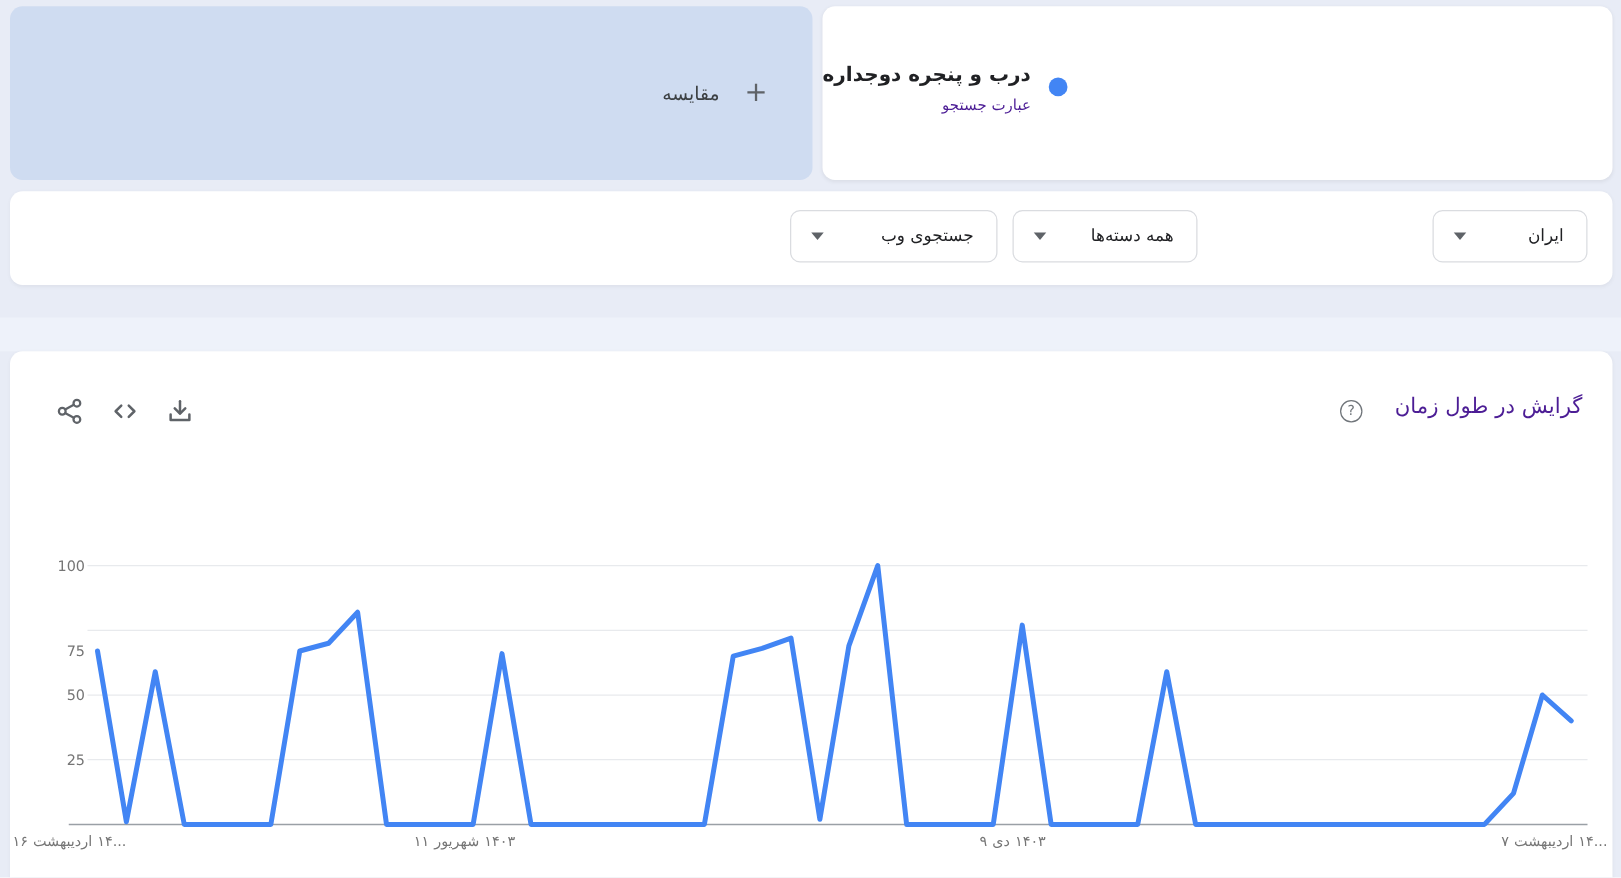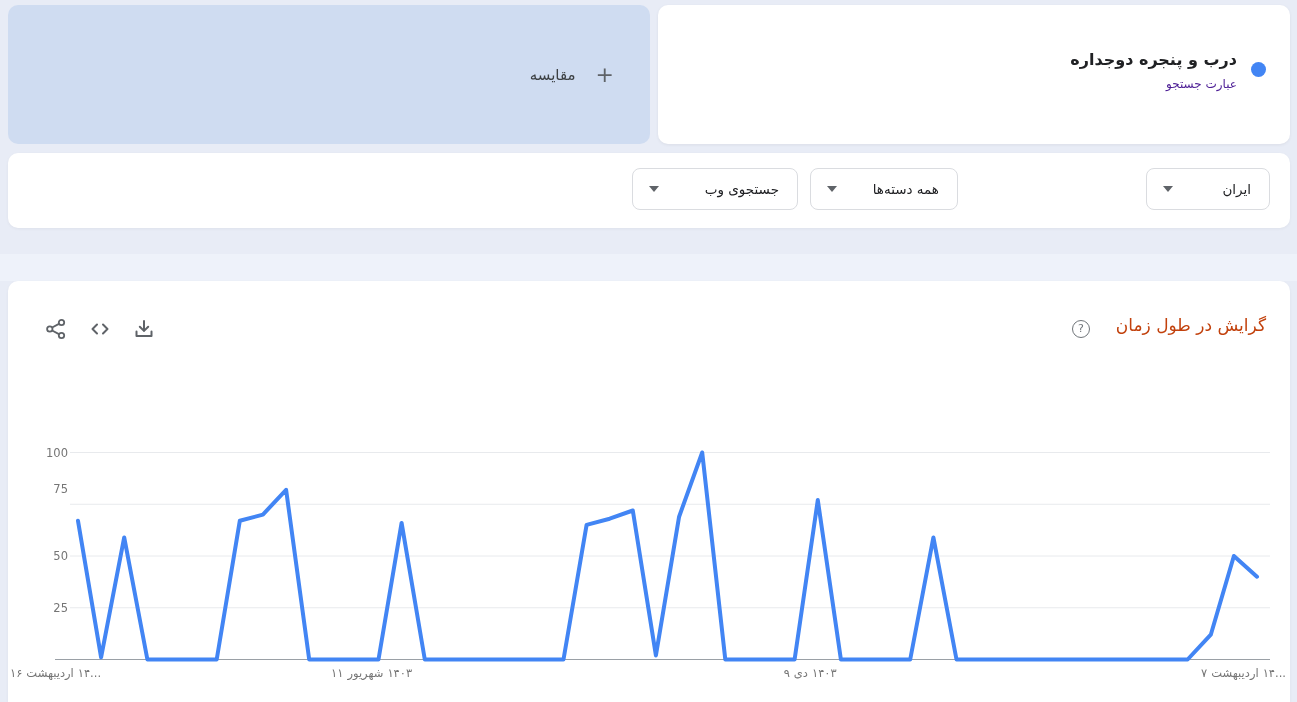--- a/index.html
+++ b/index.html
@@ -9,21 +9,21 @@
 
   
   .compare-card { position:absolute; left:8px; top:5px; width:642px; height:139px;
     background:#cfdcf1; border-radius:10px; display:flex; align-items:center;
     padding-right:36px; column-gap:20px; cursor:pointer; }
   .plus { font-size:22px; font-weight:400; color:#5f6368; line-height:1; }
   .compare-label { font-size:15px; color:#3c4043; }
 
   .term-card { position:absolute; left:658px; top:5px; width:632px; height:139px;
     background:#ffffff; border-radius:10px; box-shadow:0 1px 3px rgba(60,64,67,.08);
-    display:flex; align-items:flex-start; padding:44px 24px 0 12px; column-gap:14px; }
+    display:flex; align-items:flex-start; padding:44px 24px 0 0; column-gap:14px;justify-content:flex-end; }
   .dot { width:15px; height:15px; border-radius:50%; background:#4285f4; margin-top:13px; flex:none; }
   .term-title { font-size:16px; font-weight:600; color:#202124; line-height:1.35; }
   .term-sub { font-size:12px; color:#4c1d95; margin-top:6px; }
 
   
   .filter-bar { position:absolute; left:8px; top:153px; width:1282px; height:75px;
     background:#ffffff; border-radius:10px; box-shadow:0 1px 3px rgba(60,64,67,.06); }
   .dd { position:absolute; top:15px; height:42px; background:#fff; border:1px solid #dadce0;
     border-radius:8px; display:flex; align-items:center; justify-content:space-between;
     padding:0 18px 0 16px; cursor:pointer; }
@@ -33,21 +33,21 @@
   .dd-region   { right:20px;  width:124px; }
   .dd-time     { right:160px; width:163px; }
   .dd-category { right:332px; width:148px; }
   .dd-search   { right:492px; width:166px; }
 
   .band { position:absolute; left:0; top:254px; width:1297px; height:27px; background:#eef2fa; }
 
   
   .chart-card { position:absolute; left:8px; top:281px; width:1282px; height:421px;
     background:#ffffff; border-radius:10px 10px 0 0; box-shadow:0 1px 3px rgba(60,64,67,.06); }
-  .chart-title { position:absolute; top:34px; right:24px; font-size:17px; font-weight:500; color:#c2410c; }
+  .chart-title { position:absolute; top:34px; right:24px; font-size:17px; font-weight:500; color:#4c1d95; }
   .help { position:absolute; top:39px; left:1064px; width:18px; height:18px; border:1.5px solid #70757a;
     border-radius:50%; color:#70757a; font-size:11px; line-height:15px; text-align:center; cursor:pointer; }
   .toolbar { position:absolute; top:36px; left:36px; display:flex; direction:ltr; column-gap:20px; }
   .tool-btn { width:24px; height:24px; color:#5f6368; cursor:pointer; }
   .tool-btn svg { width:24px; height:24px; display:block; }
 
   .plot-wrap { position:absolute; left:0; top:0; width:1282px; height:421px; direction:ltr; }
   .plot-svg { position:absolute; left:0; top:0; }
   .ylabel { position:absolute; left:28px; width:32px; text-align:right; font-size:11.5px; color:#757575; direction:ltr; }
   .xlabel { position:absolute; display:flex; direction:ltr; column-gap:4px; font-size:11.5px; color:#757575; white-space:nowrap; }
@@ -119,21 +119,21 @@
     <div class="plot-wrap" id="plot">
         <svg viewBox="0 0 1282 421" width="1282" height="421" class="plot-svg">
           <line x1="62" x2="1262" y1="171.5" y2="171.5" stroke="#e8eaed" stroke-width="1"></line>
           <line x1="62" x2="1262" y1="223.25" y2="223.25" stroke="#e8eaed" stroke-width="1"></line>
           <line x1="62" x2="1262" y1="275" y2="275" stroke="#e8eaed" stroke-width="1"></line>
           <line x1="62" x2="1262" y1="326.75" y2="326.75" stroke="#e8eaed" stroke-width="1"></line>
           <line x1="47" x2="1262" y1="378.5" y2="378.5" stroke="#9aa0a6" stroke-width="1.2"></line>
           <polyline points="70.0,239.8 93.1,376.4 116.2,256.4 139.4,378.5 162.5,378.5 185.6,378.5 208.7,378.5 231.8,239.8 254.9,233.6 278.1,208.8 301.2,378.5 324.3,378.5 347.4,378.5 370.5,378.5 393.6,241.9 416.8,378.5 439.9,378.5 463.0,378.5 486.1,378.5 509.2,378.5 532.4,378.5 555.5,378.5 578.6,243.9 601.7,237.7 624.8,229.5 647.9,374.4 671.1,235.7 694.2,171.5 717.3,378.5 740.4,378.5 763.5,378.5 786.6,378.5 809.8,219.1 832.9,378.5 856.0,378.5 879.1,378.5 902.2,378.5 925.4,256.4 948.5,378.5 971.6,378.5 994.7,378.5 1017.8,378.5 1040.9,378.5 1064.1,378.5 1087.2,378.5 1110.3,378.5 1133.4,378.5 1156.5,378.5 1179.6,378.5 1202.8,353.7 1225.9,275.0 1249.0,295.7" fill="none" stroke="#4285f4" stroke-width="4" stroke-linejoin="round" stroke-linecap="round"></polyline>
         </svg>
         <div class="ylabel" style="top: 164.5px;">100</div>
-        <div class="ylabel" style="top: 201px;">75</div>
+        <div class="ylabel" style="top: 233px;">75</div>
         <div class="ylabel" style="top: 268px;">50</div>
         <div class="ylabel" style="top: 319.75px;">25</div>
         <div class="xlabel" style="top: 385px; left: 2px;">
           <span>۱۶</span>
           <span>اردیبهشت</span>
           <span>۱۴...</span>
         </div>
         <div class="xlabel" style="top: 385px; left: 363.571px; transform: translateX(-50%);">
           <span>۱۱</span>
           <span>شهریور</span>

